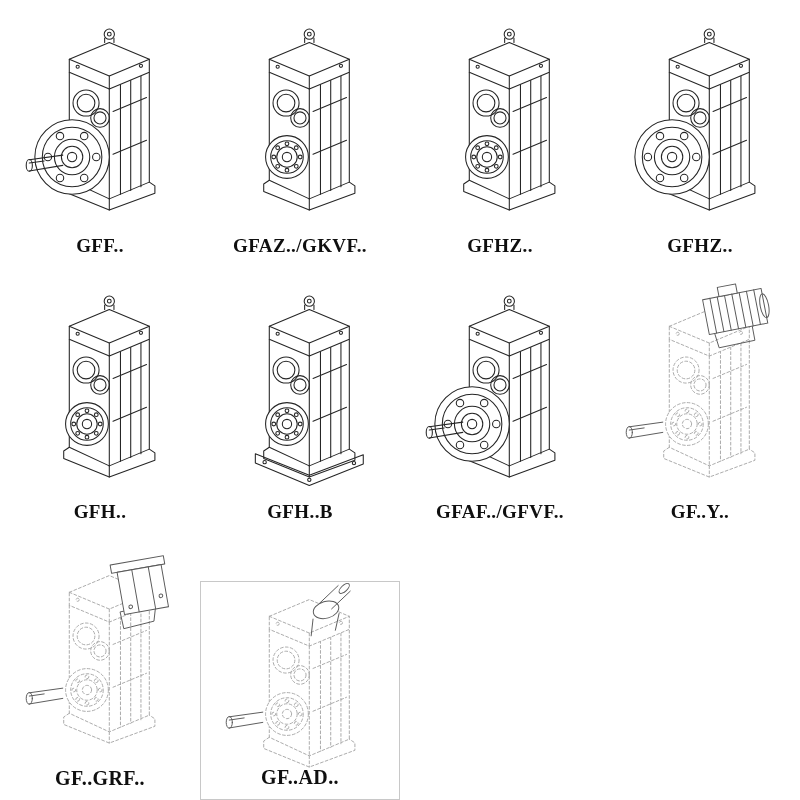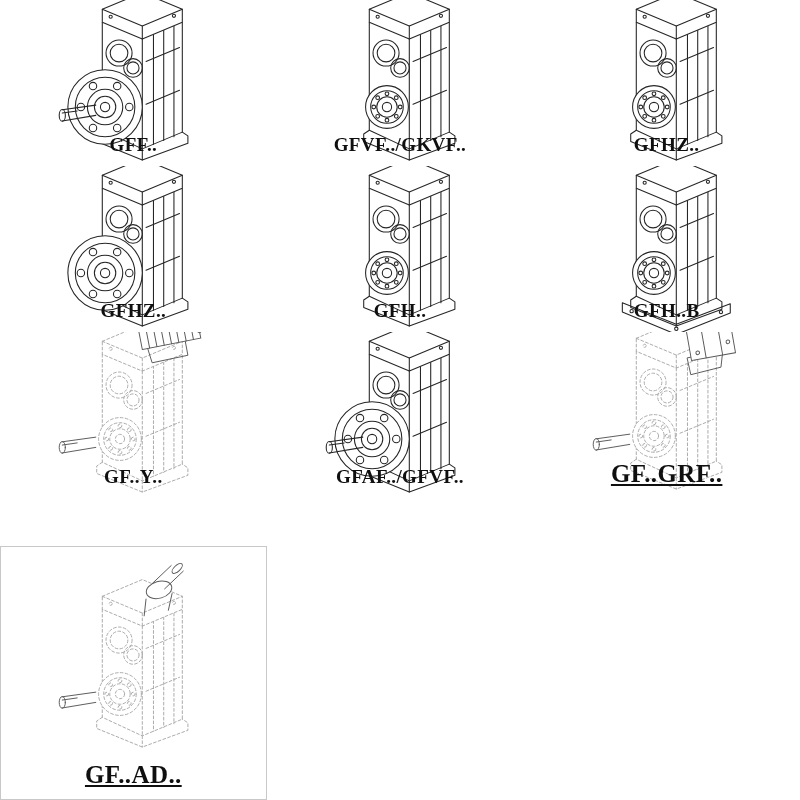--- a/index.html
+++ b/index.html
@@ -4,21 +4,21 @@
 <style>
   html,body{margin:0;padding:0;}
   body{
     width:800px;height:800px;
     background:var(--page_bg,#ffffff);
     font-family:"Liberation Serif","DejaVu Serif",serif;
     overflow:hidden;
   }
   .grid{
     display:grid;width:800px;height:800px;
-    grid-template-columns:repeat(3,1fr);
+    grid-template-columns:repeat(4,1fr);
     grid-template-rows:repeat(3,1fr);
     border-radius:26px;
   }
   figure.cell{
     margin:0;display:flex;flex-direction:column;
     align-items:center;justify-content:flex-end;
     overflow:hidden;box-sizing:border-box;
   }
   figure.cell.boxed{border:1px solid var(--frame_border,#c8c8c8);margin-top:48px;}
   .drawing{flex:1;width:100%;display:flex;align-items:center;justify-content:center;min-height:0;}
@@ -27,21 +27,21 @@
     fill:none;stroke-linejoin:round;stroke-linecap:round;
   }
   svg.dwg.solid{stroke:var(--line_solid,#262626);stroke-width:1.15;}
   svg.dwg.dashed{stroke:var(--line_dashed,#a3a3a3);stroke-width:1;stroke-dasharray:3 2.4;}
   svg.dwg use.sp{stroke:var(--line_accent,#5a5a5a);stroke-dasharray:none;stroke-width:1.05;}
   figcaption.lbl{
     font-weight:bold;font-size:19px;letter-spacing:.4px;
     color:var(--label_color,#0f0f0f);
     margin:0 0 10px 0;text-align:center;white-space:nowrap;
   }
-  figcaption.lbl.lg{font-size:25px;text-decoration:underline;}
+  figcaption.lbl.lg{font-size:20px;}
   .defs-holder{position:absolute;width:0;height:0;overflow:hidden;}
 </style>
 </head>
 <body>
 
 <div class="defs-holder">
 <svg width="0" height="0" aria-hidden="true">
   <defs>
 
     <g id="g-core">
@@ -182,21 +182,21 @@
   </figure>
 
   <figure class="cell">
     <div class="drawing">
       <svg class="dwg solid" viewBox="0 -12 180 230">
         <use href="#g-core"></use>
           <use href="#g-stub"></use>
           <use href="#g-bore"></use>
       </svg>
     </div>
-    <figcaption class="lbl">GFVF../GKVF..</figcaption>
+    <figcaption class="lbl">GFAZ../GKVF..</figcaption>
   </figure>
 
   <figure class="cell">
     <div class="drawing">
       <svg class="dwg solid" viewBox="0 -12 180 230">
         <use href="#g-core"></use>
           <use href="#g-stub"></use>
           <use href="#g-bore"></use>
       </svg>
     </div>
@@ -230,45 +230,45 @@
       <svg class="dwg solid" viewBox="0 -12 180 230">
         <use href="#g-core"></use>
           <use href="#g-stub"></use>
           <use href="#g-bore"></use>
           <use href="#g-base"></use>
       </svg>
     </div>
     <figcaption class="lbl">GFH..B</figcaption>
   </figure>
 
+
+  <figure class="cell">
+    <div class="drawing">
+      <svg class="dwg solid" viewBox="0 -12 180 230">
+        <use href="#g-core"></use>
+          <use href="#g-stub"></use>
+          <use href="#g-flange"></use>
+          <use href="#g-shaft-out"></use>
+      </svg>
+    </div>
+    <figcaption class="lbl">GFAF../GFVF..</figcaption>
+  </figure>
 
   <figure class="cell">
     <div class="drawing">
       <svg class="dwg dashed" viewBox="0 -12 180 230">
         <use href="#g-core"></use>
           <use href="#g-bore"></use>
           <use class="sp" href="#g-motor"></use>
           <use class="sp" href="#g-shaft-out"></use>
       </svg>
     </div>
     <figcaption class="lbl">GF..Y..</figcaption>
   </figure>
 
-  <figure class="cell">
-    <div class="drawing">
-      <svg class="dwg solid" viewBox="0 -12 180 230">
-        <use href="#g-core"></use>
-          <use href="#g-stub"></use>
-          <use href="#g-flange"></use>
-          <use href="#g-shaft-out"></use>
-      </svg>
-    </div>
-    <figcaption class="lbl">GFAF../GFVF..</figcaption>
-  </figure>
-
 
   <figure class="cell">
     <div class="drawing">
       <svg class="dwg dashed" viewBox="0 -12 180 230">
         <use href="#g-core"></use>
           <use href="#g-bore"></use>
           <use class="sp" href="#g-adpbox"></use>
           <use class="sp" href="#g-shaft-out"></use>
       </svg>
     </div>

